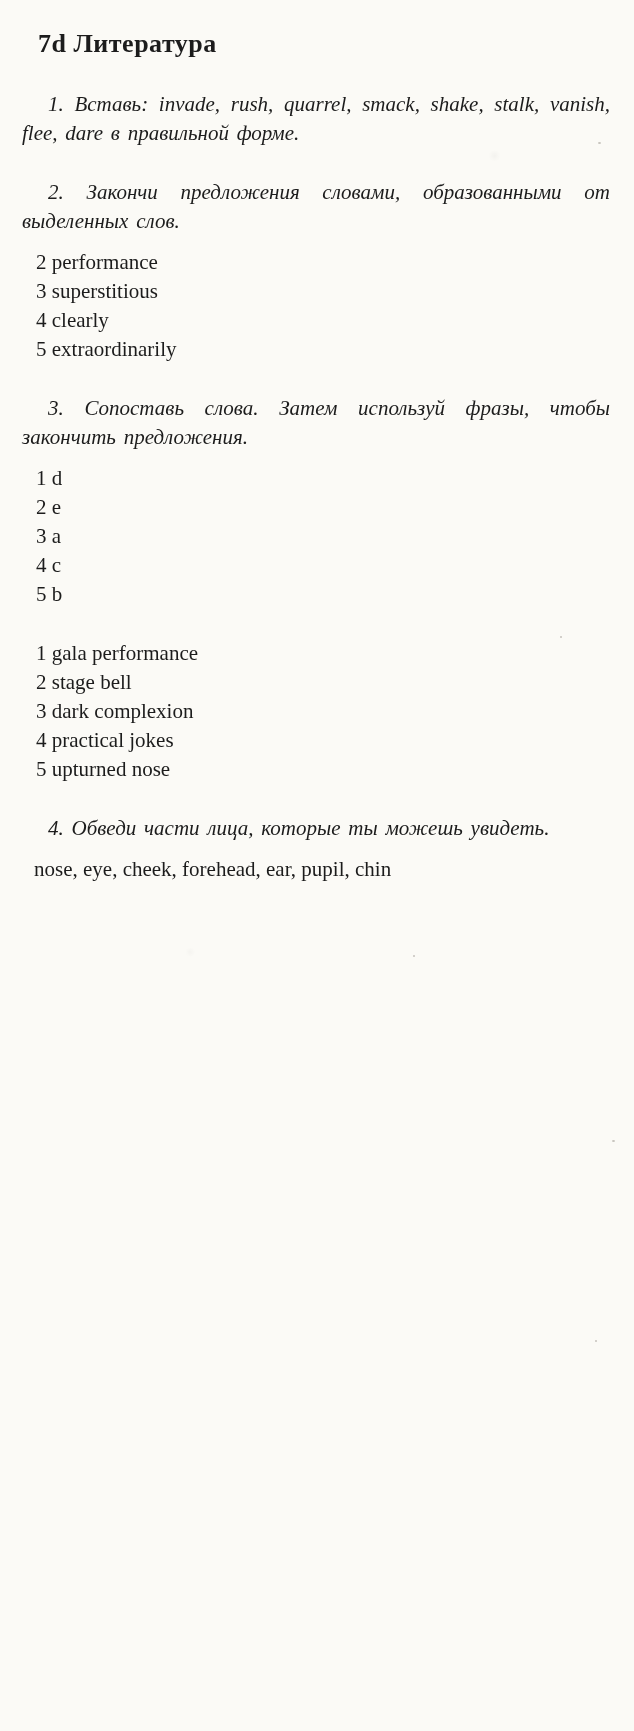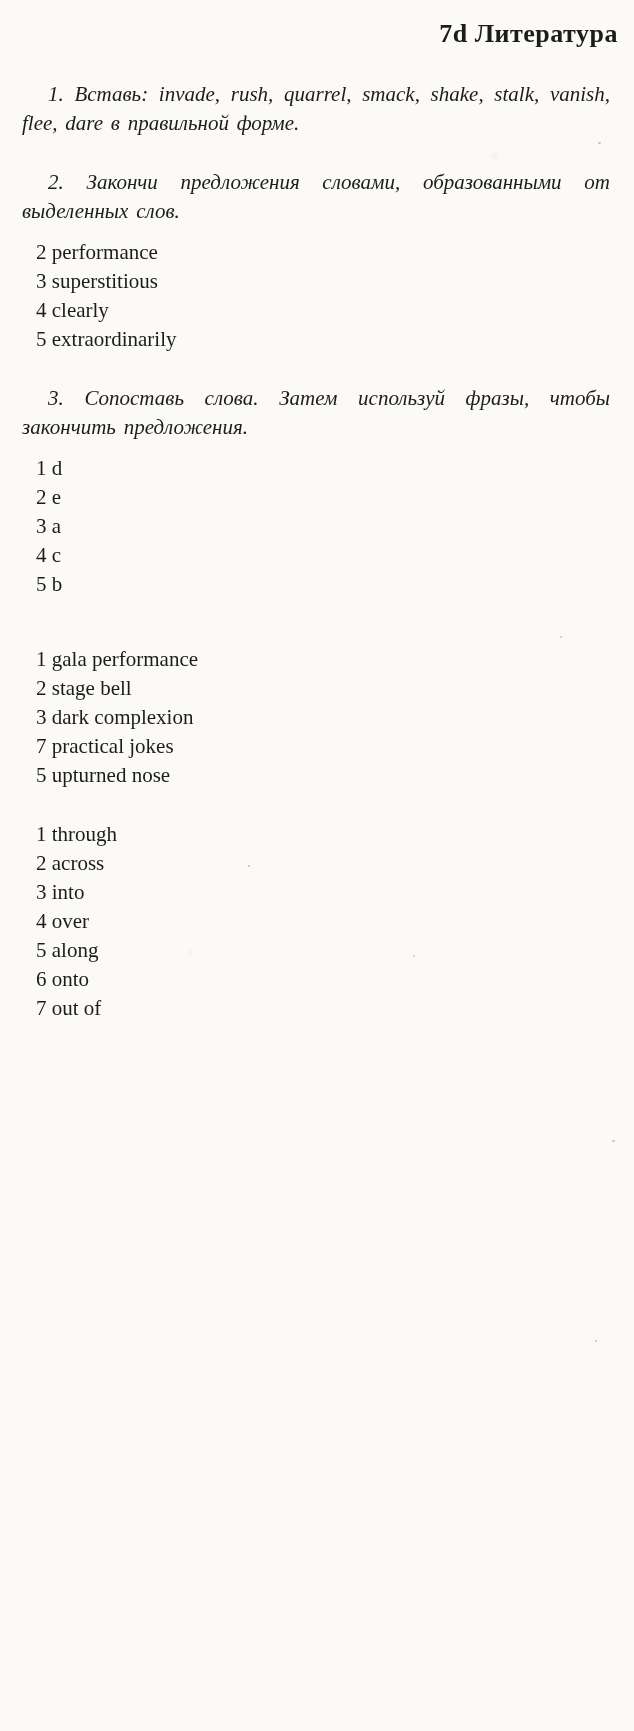--- a/index.html
+++ b/index.html
@@ -22,24 +22,23 @@
     box-sizing: border-box;
     
     background:
       radial-gradient(circle at 78% 9%, rgba(0,0,0,0.03), transparent 6px),
       radial-gradient(circle at 30% 55%, rgba(0,0,0,0.025), transparent 5px),
       #fbfaf6;
   }
   .page-title {
     font-size: 26px;
     font-weight: bold;
-    margin: 8px 0 0 24px;
+    margin: 18px 0 0 24px;
     letter-spacing: 0.5px;
     line-height: 32px;
-    text-align: right;
   }
   .section {
     margin-top: 30px;
   }
   .instruction {
     font-style: italic;
     font-size: 21px;
     line-height: 29px;
     margin: 8px;
     text-indent: 26px;
@@ -47,21 +46,21 @@
     word-spacing: 0.12em;
   }
   .answers {
     list-style: none;
     margin: 12px 0 0 0;
     padding: 0 0 0 22px;
     font-size: 21px;
     line-height: 29px;
   }
   .answers.answers-follow {
-    margin-top: 46px;
+    margin-top: 30px;
   }
   .answer-line {
     margin: 12px 0 0 0;
     padding-left: 20px;
     font-size: 21px;
     line-height: 29px;
   }
   .speck {
     position: absolute;
     background: #9a968e;
@@ -94,34 +93,29 @@
           <li>1 d</li>
           <li>2 e</li>
           <li>3 a</li>
           <li>4 c</li>
           <li>5 b</li>
         </ul>
         <ul class="answers answers-follow">
           <li>1 gala performance</li>
           <li>2 stage bell</li>
           <li>3 dark complexion</li>
-          <li>7 practical jokes</li>
+          <li>4 practical jokes</li>
           <li>5 upturned nose</li>
         </ul>
       </section>
       <section class="section">
-        <ul class="answers">
-          <li>1 through</li>
-          <li>2 across</li>
-          <li>3 into</li>
-          <li>4 over</li>
-          <li>5 along</li>
-          <li>6 onto</li>
-          <li>7 out of</li>
-        </ul>
+        <p class="instruction">4. Обведи части лица, которые ты можешь увидеть.</p>
+        <p class="answer-line">nose, eye, cheek, forehead, ear, pupil, chin</p>
+      </section>
+      <section class="section">
       </section>
     </main>
 
   <div class="speck" style="left:598px; top:142px; width:3px; height:2px;"></div>
   <div class="speck" style="left:248px; top:865px; width:2px; height:2px;"></div>
   <div class="speck" style="left:413px; top:955px; width:2px; height:2px;"></div>
   <div class="speck" style="left:612px; top:1140px; width:3px; height:2px;"></div>
   <div class="speck" style="left:595px; top:1340px; width:2px; height:2px;"></div>
   <div class="speck" style="left:560px; top:636px; width:2px; height:2px;"></div>
 </div>

